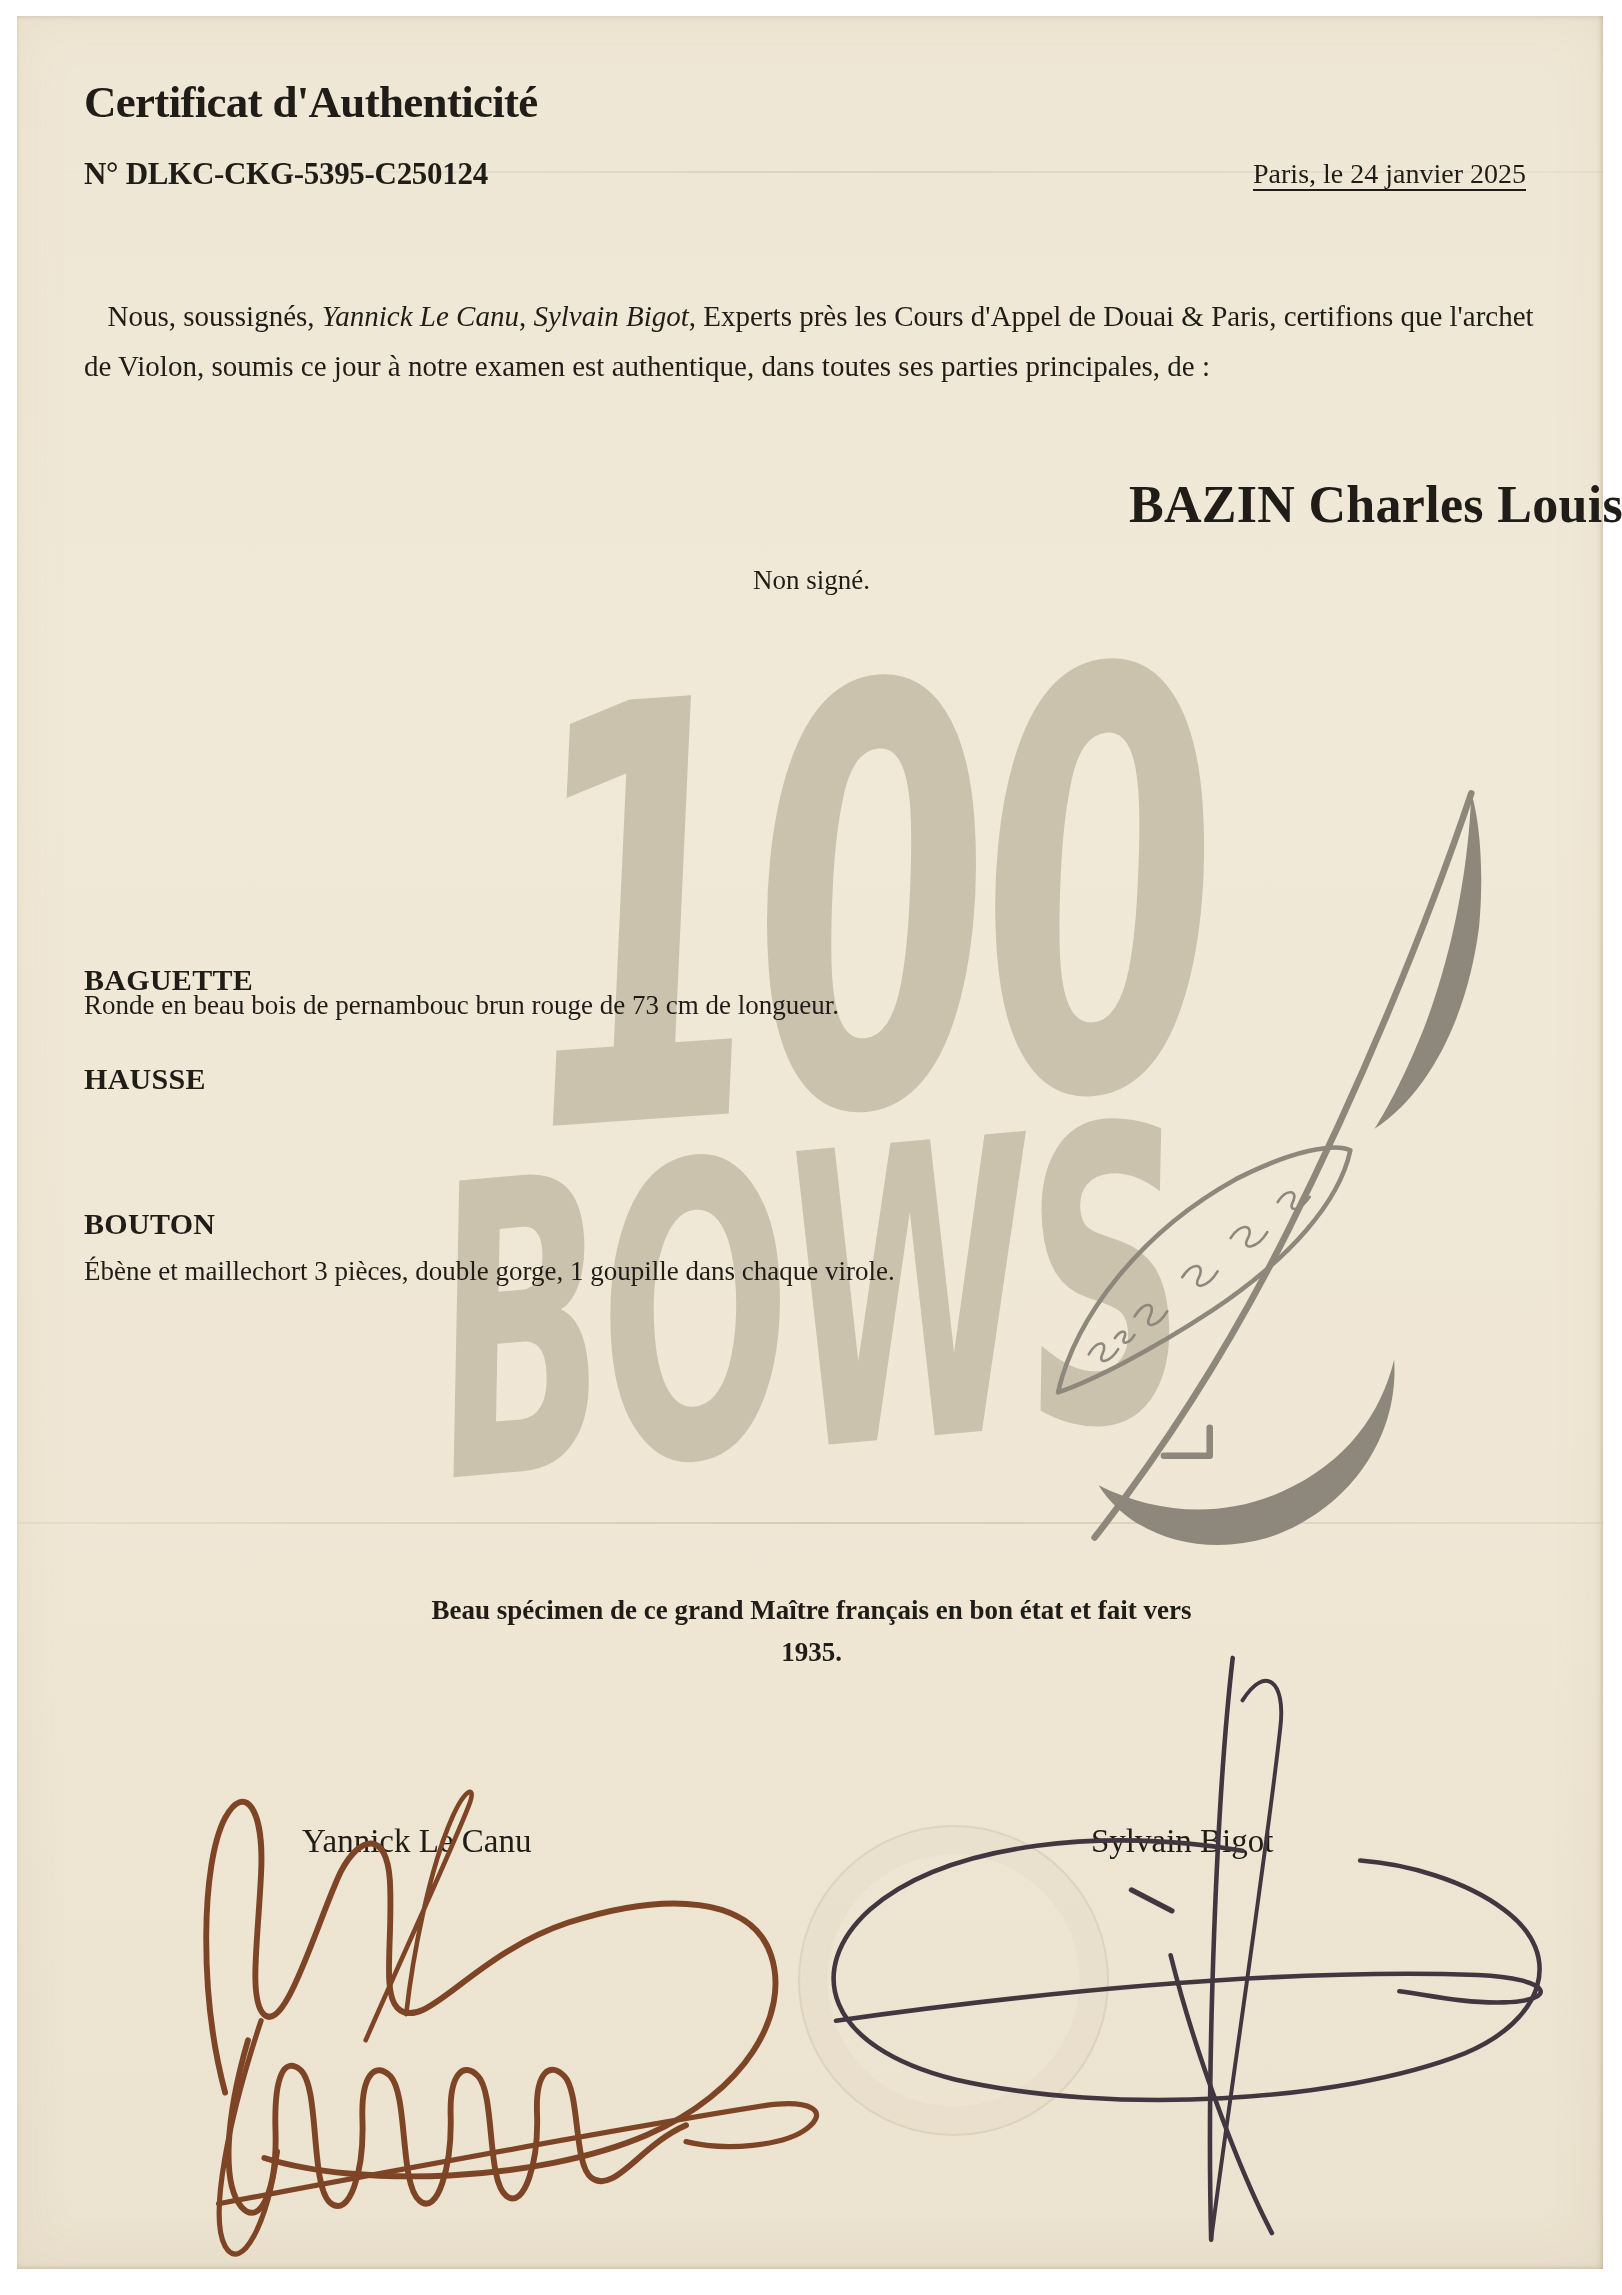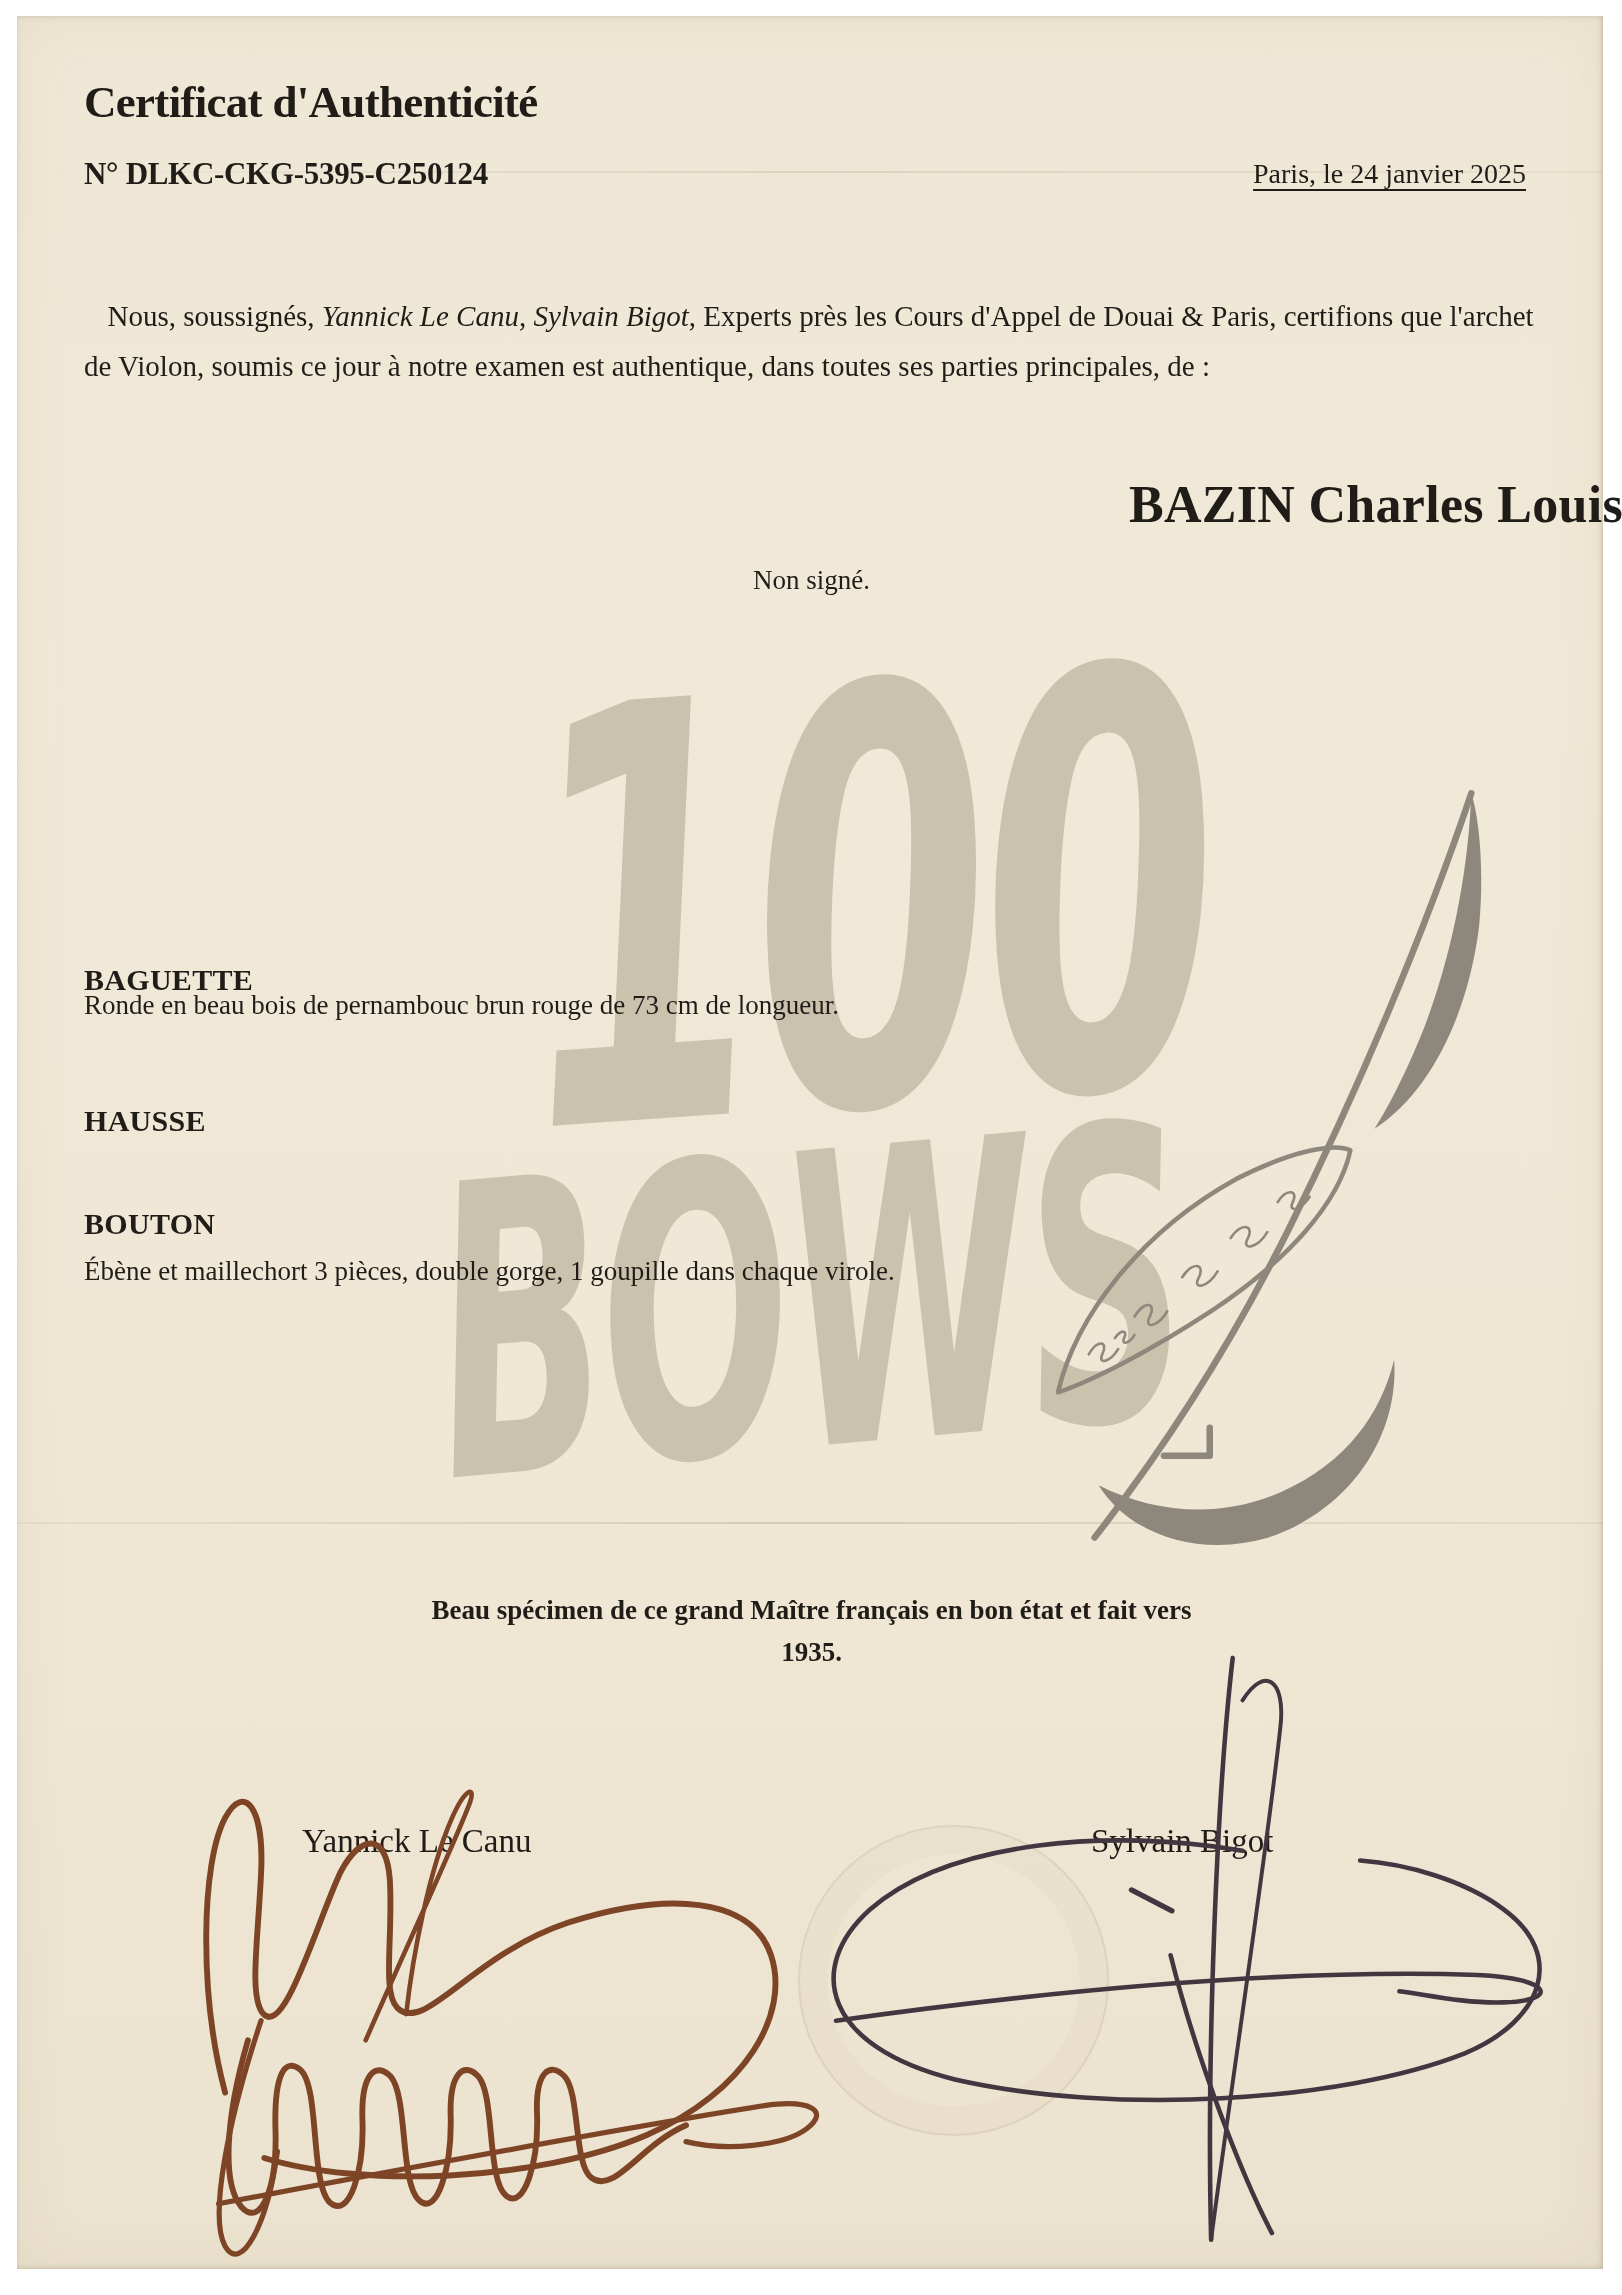--- a/index.html
+++ b/index.html
@@ -23,21 +23,21 @@
   .h-title{left:84px;top:76px;font-size:45px;font-weight:bold;letter-spacing:-0.7px;}
   .h-certno{left:84px;top:156px;font-size:31px;font-weight:bold;letter-spacing:-0.3px;}
   .h-date{right:97px;top:158px;font-size:28px;text-decoration:underline;text-underline-offset:5.9px;text-decoration-thickness:1.6px;}
   .intro{left:84px;top:292px;width:1471px;font-size:29px;line-height:1.72;text-indent:23.5px;}
   .intro i{font-style:italic;}
   .maker-name{left:0;top:475px;width:100%;text-align:right;font-size:52px;font-weight:bold;letter-spacing:0.3px;}
   .maker-note{left:0;top:565px;width:100%;text-align:center;font-size:27px;}
   .sec-title{font-size:30px;font-weight:bold;letter-spacing:0.3px;}
   .sec-body{font-size:27px;line-height:1.62;}
   .s1t{left:84px;top:915px;margin-top:48px;} .s1b{left:84px;top:984px;width:929px;}
-  .s2t{left:84px;top:1104px;} .s2b{left:84px;top:1093px;width:955px;}
+  .s2t{left:84px;top:1062px;} .s2b{left:84px;top:1093px;width:955px;}
   .s3t{left:84px;top:1207px;} .s3b{left:84px;top:1250px;width:981px;}
   .conclusion{left:0;top:1590px;width:100%;text-align:center;font-weight:bold;font-size:27px;line-height:1.55;}
   .sig-name{font-size:33px;}
   .sig-name-left{left:302px;top:1823px;}
   .sig-name-right{left:1091px;top:1823px;}
   .watermark{position:absolute;left:0;top:0;width:100%;height:100%;pointer-events:none;}
   .wm-line{position:absolute;font-family:"DejaVu Sans","Liberation Sans",sans-serif;
            font-weight:bold;font-style:italic;color:#cbc2ae;line-height:1;transform-origin:0 0;}
   .wm-1{left:504px;top:641px;font-size:576px;letter-spacing:-19.6px;transform:rotate(-4deg) scaleX(0.60);}
   .wm-2{left:419px;top:1137px;font-size:405px;letter-spacing:-7.8px;transform:rotate(-5deg) scaleX(0.55);}

